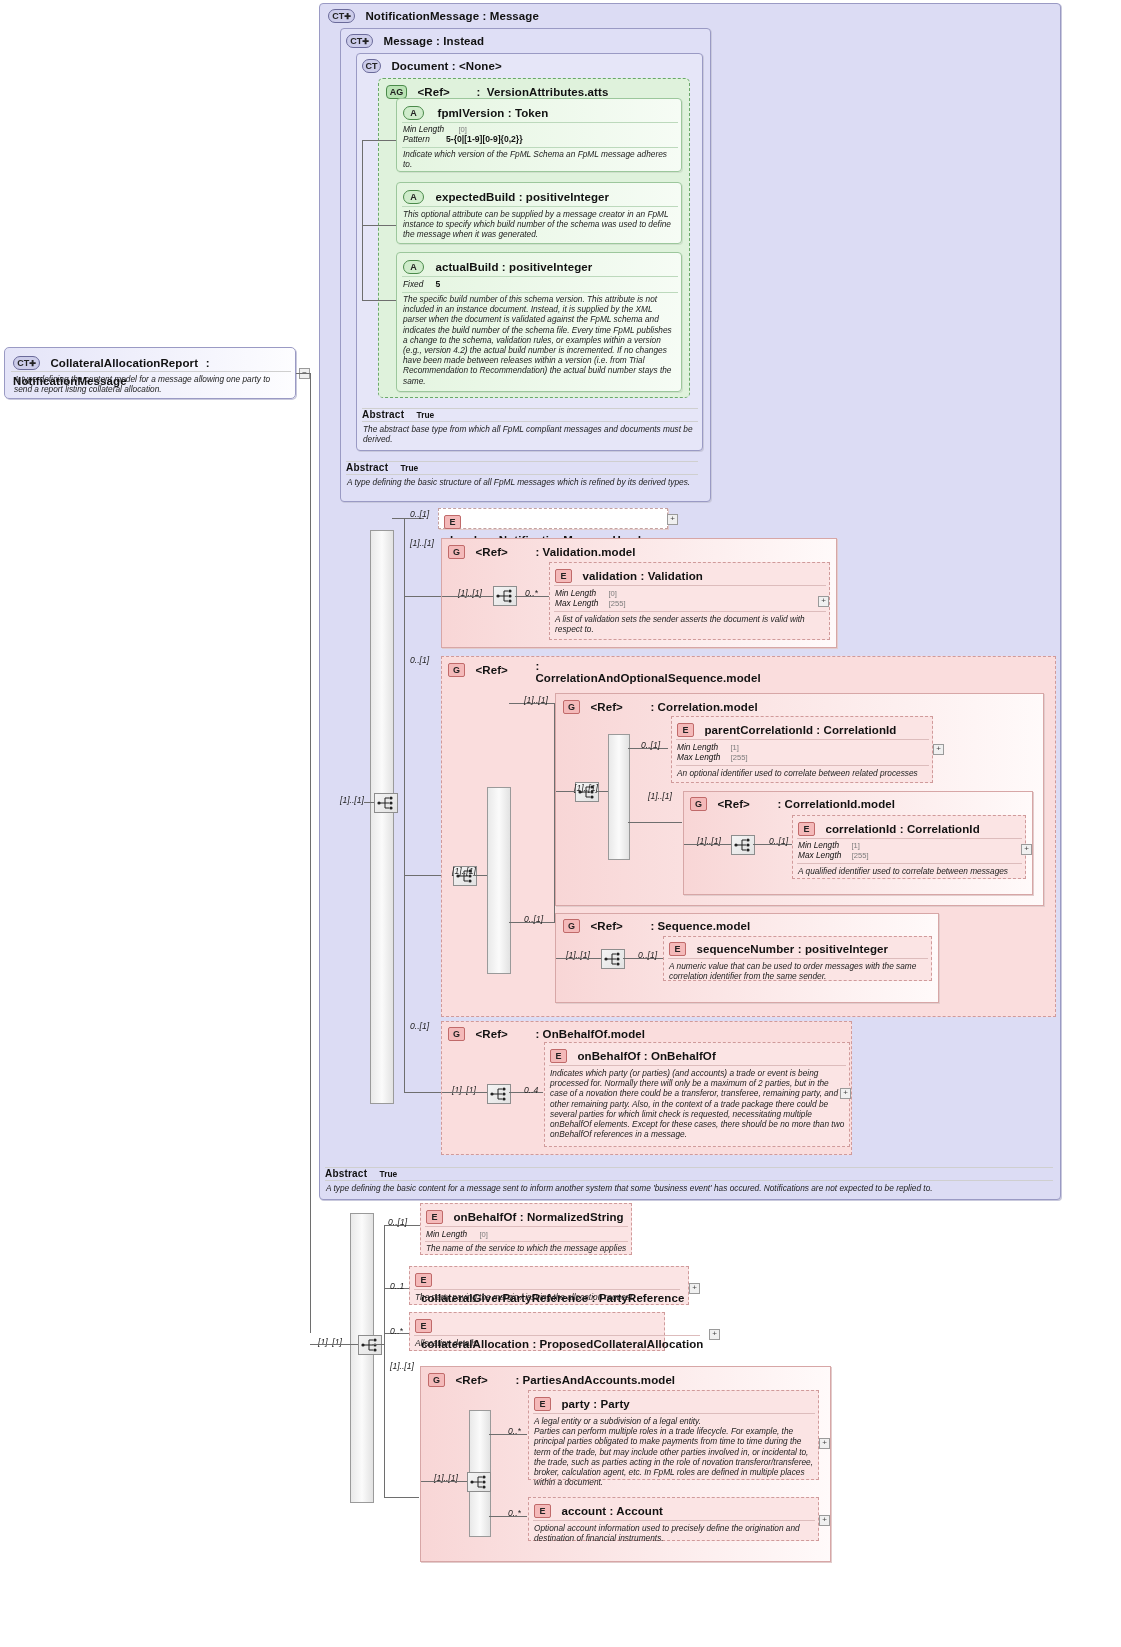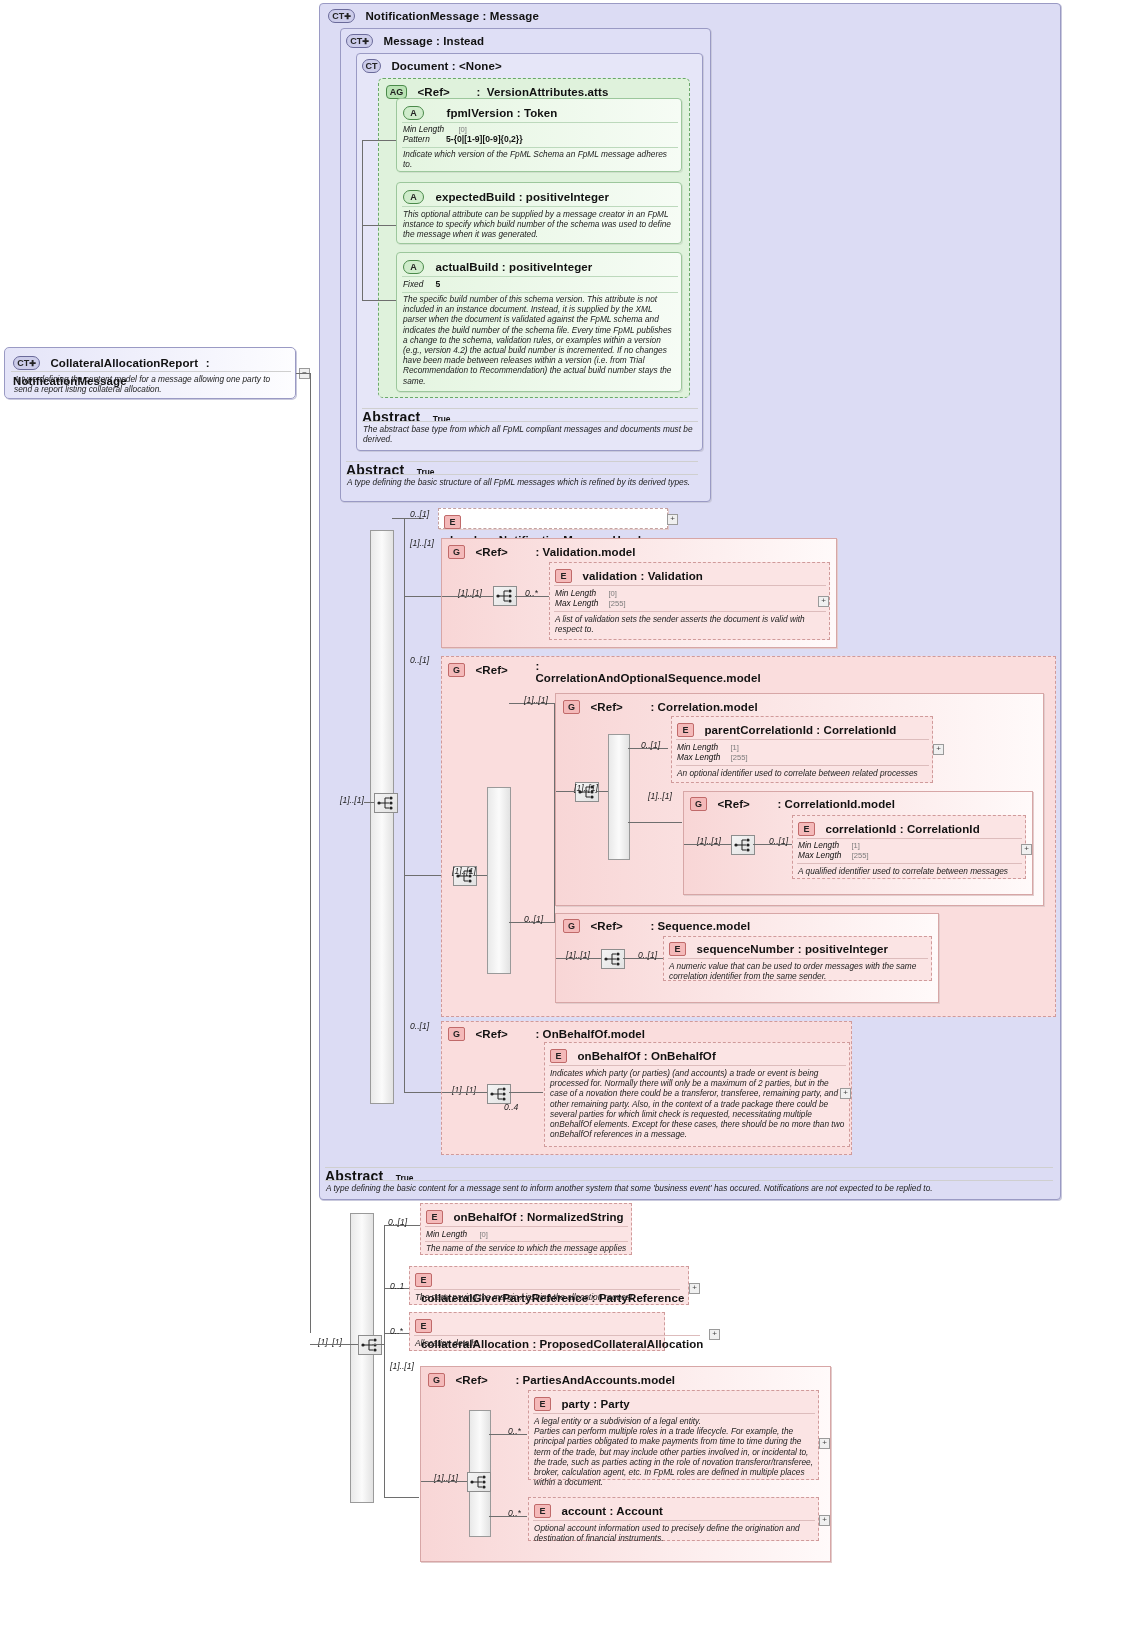--- a/index.html
+++ b/index.html
@@ -44,21 +44,21 @@
 
   
   .ln{position:absolute;background:#6e6e6e;}
   .lnh{height:1px;}
   .lnv{width:1px;}
   .bar{position:absolute;background:linear-gradient(to right,#e9e9e9,#fbfbfb,#e2e2e2);border:1px solid #9a9a9a;}
   .seqicon{position:absolute;background:linear-gradient(135deg,#f4f4f4,#e2e2e2);border:1px solid #8d8d8d;}
   .expander{position:absolute;width:9px;height:9px;border:1px solid #9a9a9a;background:#f0f0f0;
             font-size:8px;line-height:7px;text-align:center;color:#444;}
   .abst{font-size:8.4px;font-style:italic;color:#111;}
-  .abst b{font-style:normal;font-weight:bold;font-size:14px;letter-spacing:.2px;}
+  .abst b{font-style:normal;font-weight:bold;font-size:10px;letter-spacing:.2px;}
 </style>
 </head>
 <body>
 
 <div id="page">
 
   <div class="box" style="left:4px;top:347px;width:292px;height:52px;background:linear-gradient(to right,#e4e4f8,#fdfdff);border:1px solid #9a9ac4;border-radius:5px;box-shadow:1px 1px 0 #c9c9dd;">
     <div style="position:absolute;left:8px;top:5px;">
       <span class="badge b-ct">CT<span class="plusglyph">✚</span></span>
       <span class="ttl" style="margin-left:6px;">CollateralAllocationReport</span>
@@ -101,21 +101,21 @@
   </div>
 
   <div class="ln lnv" style="left:362px;top:140px;height:160px;"></div>
   <div class="ln lnh" style="left:362px;top:140px;width:34px;"></div>
   <div class="ln lnh" style="left:362px;top:225px;width:34px;"></div>
   <div class="ln lnh" style="left:362px;top:300px;width:34px;"></div>
 
   <div class="box attr-box solid" style="left:396px;top:98px;width:286px;height:74px;border-radius:4px;box-shadow:1px 1px 0 #cfe0cc;">
     <div style="position:absolute;left:6px;top:4px;">
       <span class="badge b-a">A</span>
-      <span class="ttl" style="margin-left:18px;">fpmlVersion : Token</span>
+      <span class="ttl" style="margin-left:9px;">fpmlVersion : Token</span>
     </div>
     <div class="hr-g" style="position:absolute;left:5px;top:23px;width:276px;"></div>
     <div class="facets" style="position:absolute;left:6px;top:25px;width:276px;">
       <span>Min Length</span>
       <span class="v" style="margin-left:12px;">[0]</span><br>
       <span>Pattern</span>
       <span class="vb" style="margin-left:14px;">5-{0|[1-9][0-9]{0,2}}</span>
     </div>
     <div class="hr-g" style="position:absolute;left:5px;top:48px;width:276px;"></div>
     <div class="desc" style="position:absolute;left:6px;top:50px;width:274px;">Indicate which version of the FpML Schema an FpML message adheres to.</div>
@@ -400,21 +400,21 @@
       <line x1="10" y1="9" x2="14" y2="9" stroke="#222" stroke-width="1"></line>
       <line x1="10" y1="14" x2="14" y2="14" stroke="#222" stroke-width="1"></line>
       <circle cx="16" cy="4" r="1.6" fill="#222"></circle>
         <circle cx="16" cy="9" r="1.6" fill="#222"></circle>
         <circle cx="16" cy="14" r="1.6" fill="#222"></circle>
     </svg>
   </div>
   <div class="card" style="position:absolute;left:452px;top:1085px;">[1]..[1]</div>
   <div class="ln lnh" style="left:442px;top:1092px;width:45px;"></div>
   <div class="ln lnh" style="left:509px;top:1092px;width:34px;"></div>
-  <div class="card" style="position:absolute;left:504px;top:1085px;margin-top:17px;">0..4</div>
+  <div class="card" style="position:absolute;left:524px;top:1085px;">0..4</div>
 
   <div class="box el-box" style="left:544px;top:1042px;width:306px;height:105px;">
     <div style="position:absolute;left:5px;top:3px;">
       <span class="badge b-e">E</span>
       <span class="ttl" style="margin-left:6px;">onBehalfOf : OnBehalfOf</span>
     </div>
     <div class="hr-r" style="position:absolute;left:4px;top:22px;width:297px;"></div>
     <div class="desc" style="position:absolute;left:5px;top:25px;width:296px;">Indicates which party (or parties) (and accounts) a trade or event is being processed for. Normally there will only be a maximum of 2 parties, but in the case of a novation there could be a transferor, transferee, remaining party, and other remaining party. Also, in the context of a trade package there could be several parties for which limit check is requested, necessitating multiple onBehalfOf elements. Except for these cases, there should be no more than two onBehalfOf references in a message.</div>
   </div>
   <div class="expander" style="left:840px;top:1088px;">+</div>

